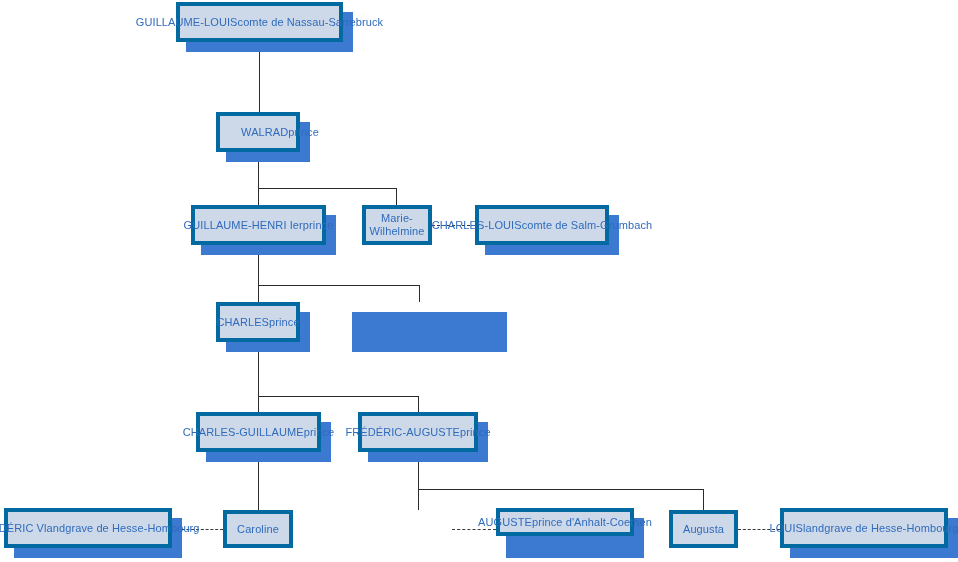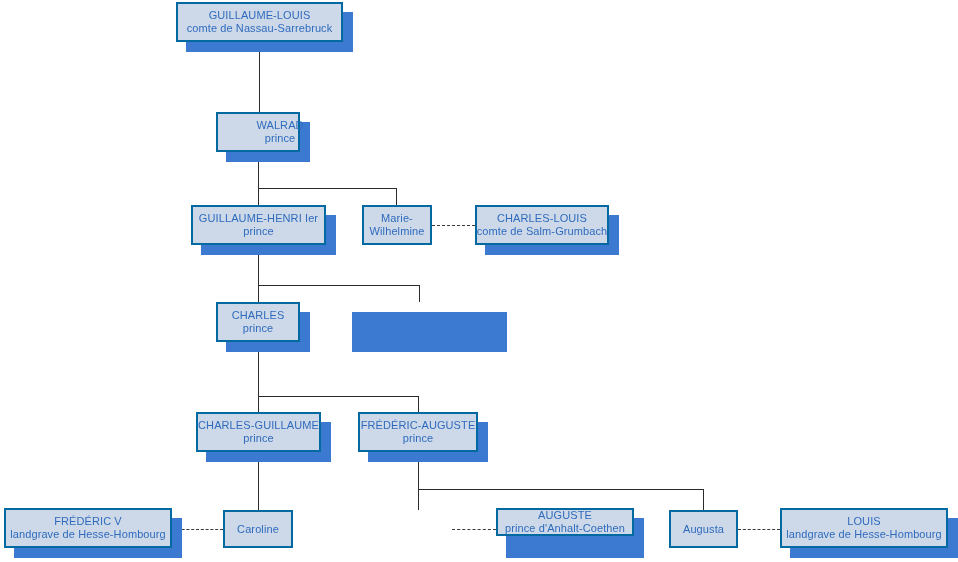--- a/index.html
+++ b/index.html
@@ -22,24 +22,24 @@
   .dash{
     position:absolute;
     height:0;
     border-top:1px dashed #3a3a3a;
   }
   
   .node{
     position:absolute;
     box-sizing:border-box;
     background:#cdd9e9;
-    border:2px solid #0369a1;
+    border:4px solid #0369a1;
     color:#2f6bbd;
     display:flex;
-    flex-direction:column;
+    flex-direction:row;
     align-items:center;
     justify-content:center;
     text-align:center;
     line-height:1.18;
     z-index:3;
   }
   .node .l1{font-size:11px;letter-spacing:.1px;white-space:nowrap;}
   .node .l2{font-size:11px;letter-spacing:.1px;white-space:nowrap;}
   .node.wrap .l1{white-space:normal;}
   

